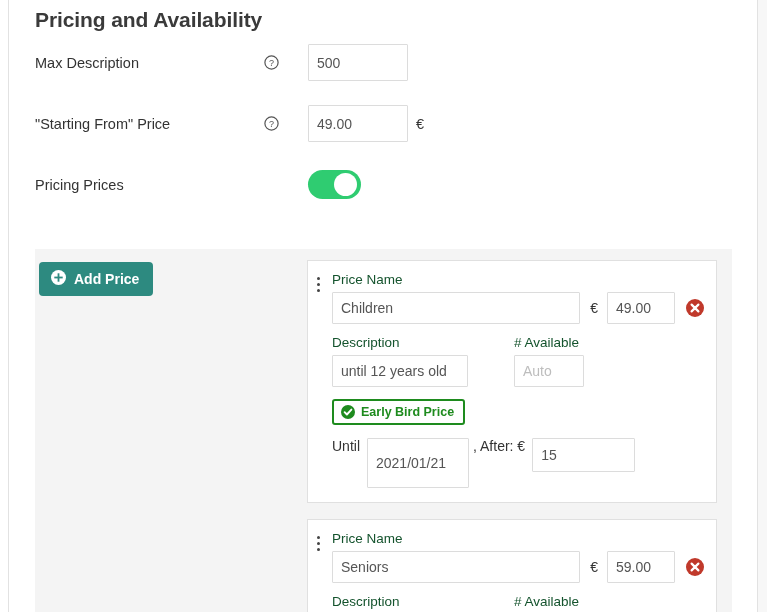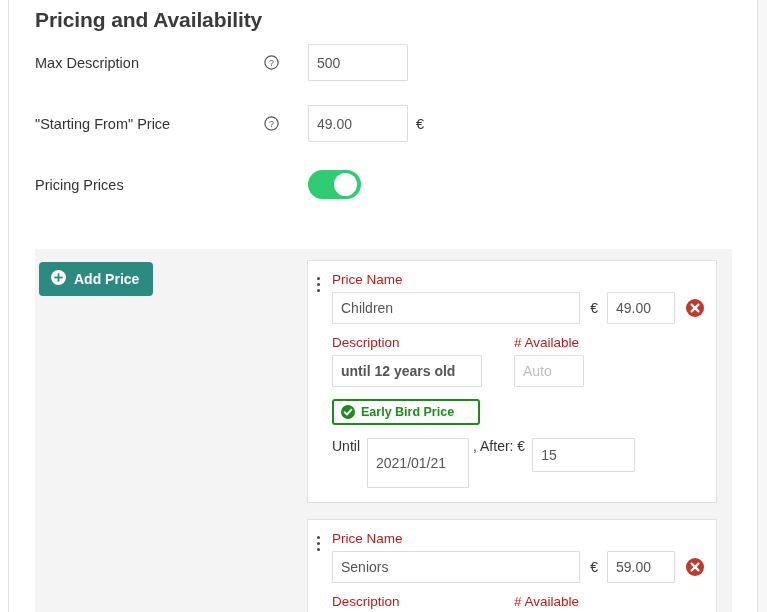--- a/index.html
+++ b/index.html
@@ -169,21 +169,21 @@
   .drag-handle span {
     display: block;
     width: 3px; height: 3px;
     background: #444;
     border-radius: 50%;
     margin-bottom: 3px;
   }
 
   .lbl {
     font-size: 13.5px;
-    color: #b91c1c;
+    color: #14532d;
     line-height: 18px;
     display: block;
     margin-bottom: 3px;
   }
   .card-head { padding-left: 12px; }
 
   .row-name {
     display: flex;
     align-items: center;
     padding-left: 12px;
@@ -204,34 +204,34 @@
     display: block;
   }
 
   .row-desc {
     display: flex;
     padding-left: 12px;
     margin-top: 10px;
   }
   .col-desc { width: 172px; }
   .col-avail { margin-left: 10px; width: 75px; }
-  .inp-desc { width: 150px; height: 32px; font-weight: bold; }
+  .inp-desc { width: 136px; height: 32px; }
   .inp-avail { width: 70px; height: 32px; }
 
   .btn-earlybird {
     margin: 12px 0 0 12px;
     background: #fff;
     border: 2px solid #1e8b1e;
     color: #1e8b1e;
     font-family: "Liberation Sans", sans-serif;
     font-size: 12.5px;
     font-weight: bold;
     border-radius: 3px;
     height: 26px;
-    padding: 0 24px 0 7px;
+    padding: 0 9px 0 7px;
     display: inline-flex;
     align-items: center;
     gap: 6px;
     cursor: pointer;
   }
 
   .row-until {
     display: flex;
     align-items: flex-start;
     padding-left: 12px;

